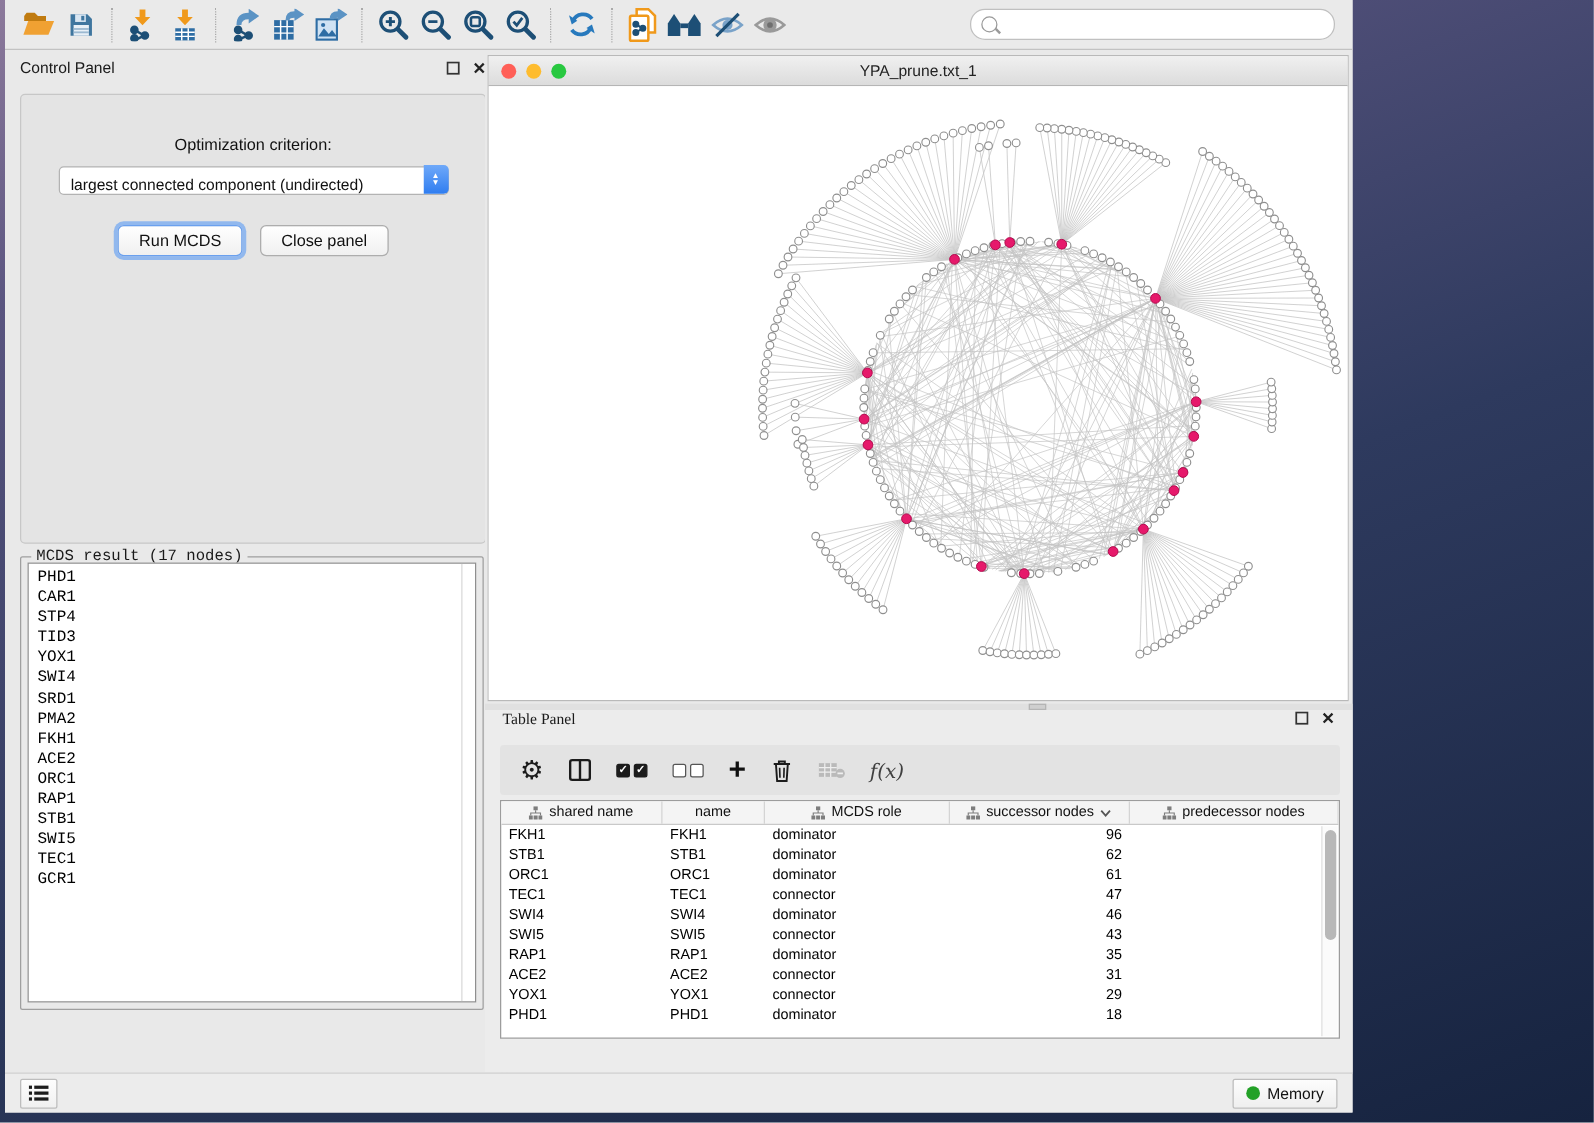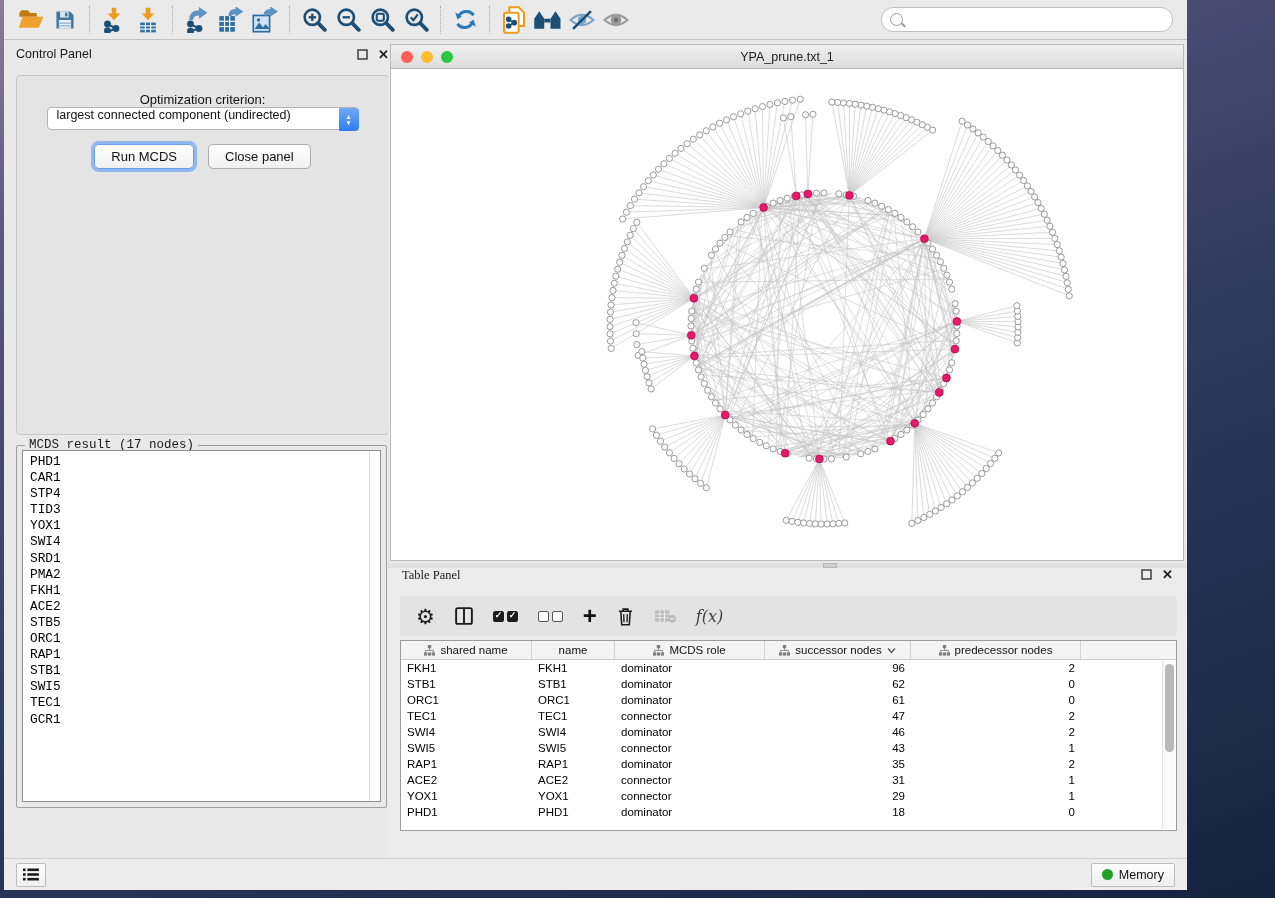--- a/index.html
+++ b/index.html
@@ -1,20 +1,20 @@
 <!DOCTYPE html>
 <html><head>
 <meta charset="utf-8">
 <style>
   * { margin:0; padding:0; box-sizing:border-box; }
   html,body { width:1275px; height:898px; overflow:hidden;
     font-family:"Liberation Sans", sans-serif; font-size:12px; color:#111; }
   body { background:linear-gradient(160deg,#8d7a9c 0%,#5a5580 18%,#2e3a5e 55%,#16233f 100%); }
 
-  .app { position:absolute; left:4px; top:0; width:1183px; height:890px; background:#ececec; }
+  .app { position:absolute; left:4px; top:0; width:1078px; height:890px; background:#ececec; }
 
   
   .toolbar { position:absolute; left:0; right:0; top:0; height:40px; background:#eaeaea;
     border-bottom:1px solid #c2c2c2; display:flex; align-items:center; padding:0 10px; }
   .tb-icon { width:34px; height:30px; display:flex; align-items:center; justify-content:center; cursor:default; }
   .tb-sep { width:1px; height:28px; border-left:1px dotted #aaa; margin:0 7px; }
   .search-wrap { margin-left:auto; margin-right:4px; width:292px; height:25px; background:#fff;
     border:1px solid #c0c0c0; border-radius:12px; display:flex; align-items:center; padding:0 8px; }
   .search-wrap input { border:none; outline:none; flex:1; font-size:12px; background:transparent; }
   .mag { width:13px; height:13px; border:1.6px solid #9a9a9a; border-radius:50%; position:relative; margin-right:6px; }
@@ -31,29 +31,29 @@
 
   .seg-tabs { display:flex; justify-content:center; margin-top:2px; }
   .seg-tab { padding:4px 13px; font-size:12.5px; background:linear-gradient(#ffffff,#f1f1f1);
     border:1px solid #b9b9b9; border-left-width:0; color:#222; }
   .seg-tab:first-child { border-left-width:1px; border-radius:4px 0 0 4px; }
   .seg-tab:last-child { border-radius:0 4px 4px 0; }
   .seg-tab.active { background:linear-gradient(#4f97f7,#1f79f3); border-color:#1b66cf; color:#fff; }
 
   .mcds-box { margin:7px 12px 0 12px; height:360px; border:1px solid #c7c7c7; border-radius:4px;
     background:#e4e4e4; text-align:center; }
-  .crit-label { margin-top:16px; font-size:13px; color:#111; }
-  .select-box { margin:0 auto 0 auto; width:312px; height:23px; background:#fff; border:1px solid #b3b3b3;
-    border-radius:4px; display:flex; align-items:flex-start; }
+  .crit-label { margin-top:32px; font-size:13px; color:#111; }
+  .select-box { margin:10px auto 0 auto; width:312px; height:23px; background:#fff; border:1px solid #b3b3b3;
+    border-radius:4px; display:flex; align-items:flex-end; }
   .select-box .sel-text { flex:1; text-align:left; padding-left:9px; font-size:12.5px; color:#111;
     white-space:nowrap; overflow:hidden; }
   .stepper { width:20px; height:23px; margin-right:-1px; border-radius:0 4px 4px 0;
     background:linear-gradient(#6fa9f9,#2f7df0); display:flex; flex-direction:column;
     align-items:center; justify-content:center; color:#fff; font-size:6.5px; line-height:6px; }
-  .btn-row { margin-top:14px; display:flex; justify-content:center; gap:14px; }
+  .btn-row { margin-top:24px; display:flex; justify-content:center; gap:14px; }
   .push-btn { padding:4px 16px; font-size:13px; background:linear-gradient(#ffffff,#f0f0f0);
     border:1px solid #adadad; border-radius:5px; color:#111; }
   .push-btn.focused { box-shadow:0 0 0 3px rgba(90,155,245,.6); border-color:#6aa0ee; }
 
   .result-group { margin:10px 14px 0 12px; border:1px solid #9f9f9f; border-radius:2px; padding:4px 5px 5px 5px; position:relative;font-family:Liberation Mono, monospace; }
   .result-legend { position:absolute; top:-8px; left:8px; background:#e9e9e9; padding:0 4px; font-size:12.5px; color:#1a1a1a; }
   .result-list { background:#fff; border:1px solid #8f8f8f; height:352px; overflow:hidden; position:relative;
     padding:3px 0 0 7px; }
   .result-list .row { font-size:12.8px; line-height:16.1px; color:#000; }
   .list-track { position:absolute; top:0; right:10px; bottom:0; width:1px; background:#d9d9d9; }
@@ -310,21 +310,20 @@
       <div class="row">PHD1</div>
           <div class="row">CAR1</div>
           <div class="row">STP4</div>
           <div class="row">TID3</div>
           <div class="row">YOX1</div>
           <div class="row">SWI4</div>
           <div class="row">SRD1</div>
           <div class="row">PMA2</div>
           <div class="row">FKH1</div>
           <div class="row">ACE2</div>
-          <div class="row">STB5</div>
           <div class="row">ORC1</div>
           <div class="row">RAP1</div>
           <div class="row">STB1</div>
           <div class="row">SWI5</div>
           <div class="row">TEC1</div>
           <div class="row">GCR1</div>
         </div>
     </div>
   </div>
 

